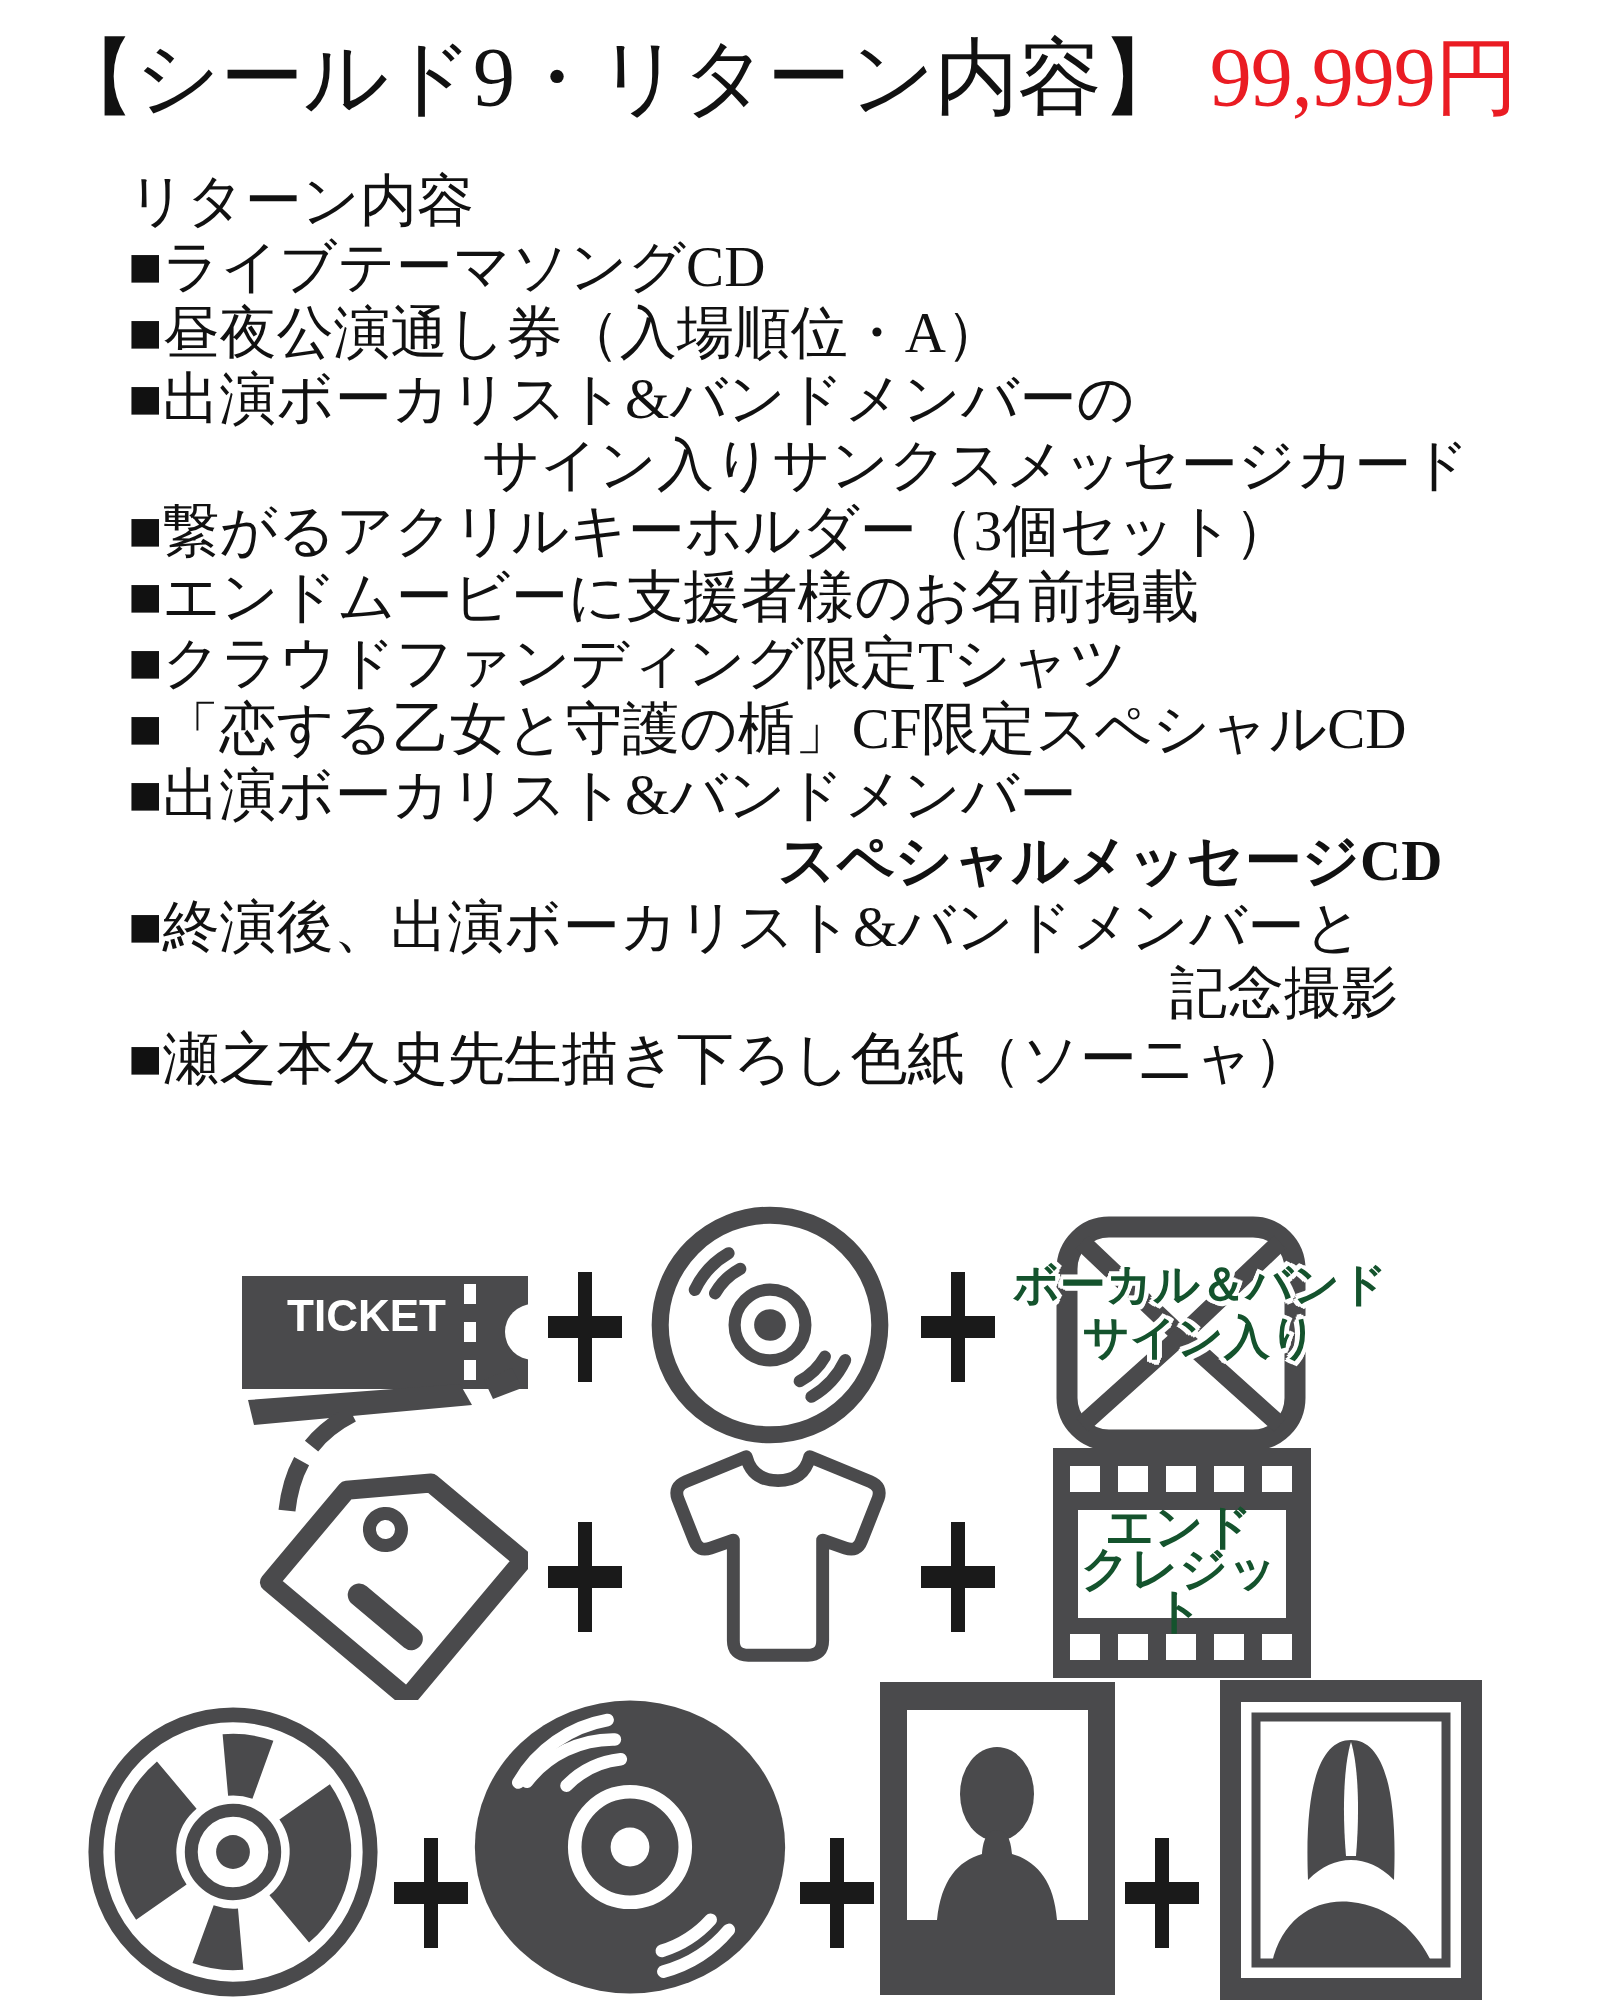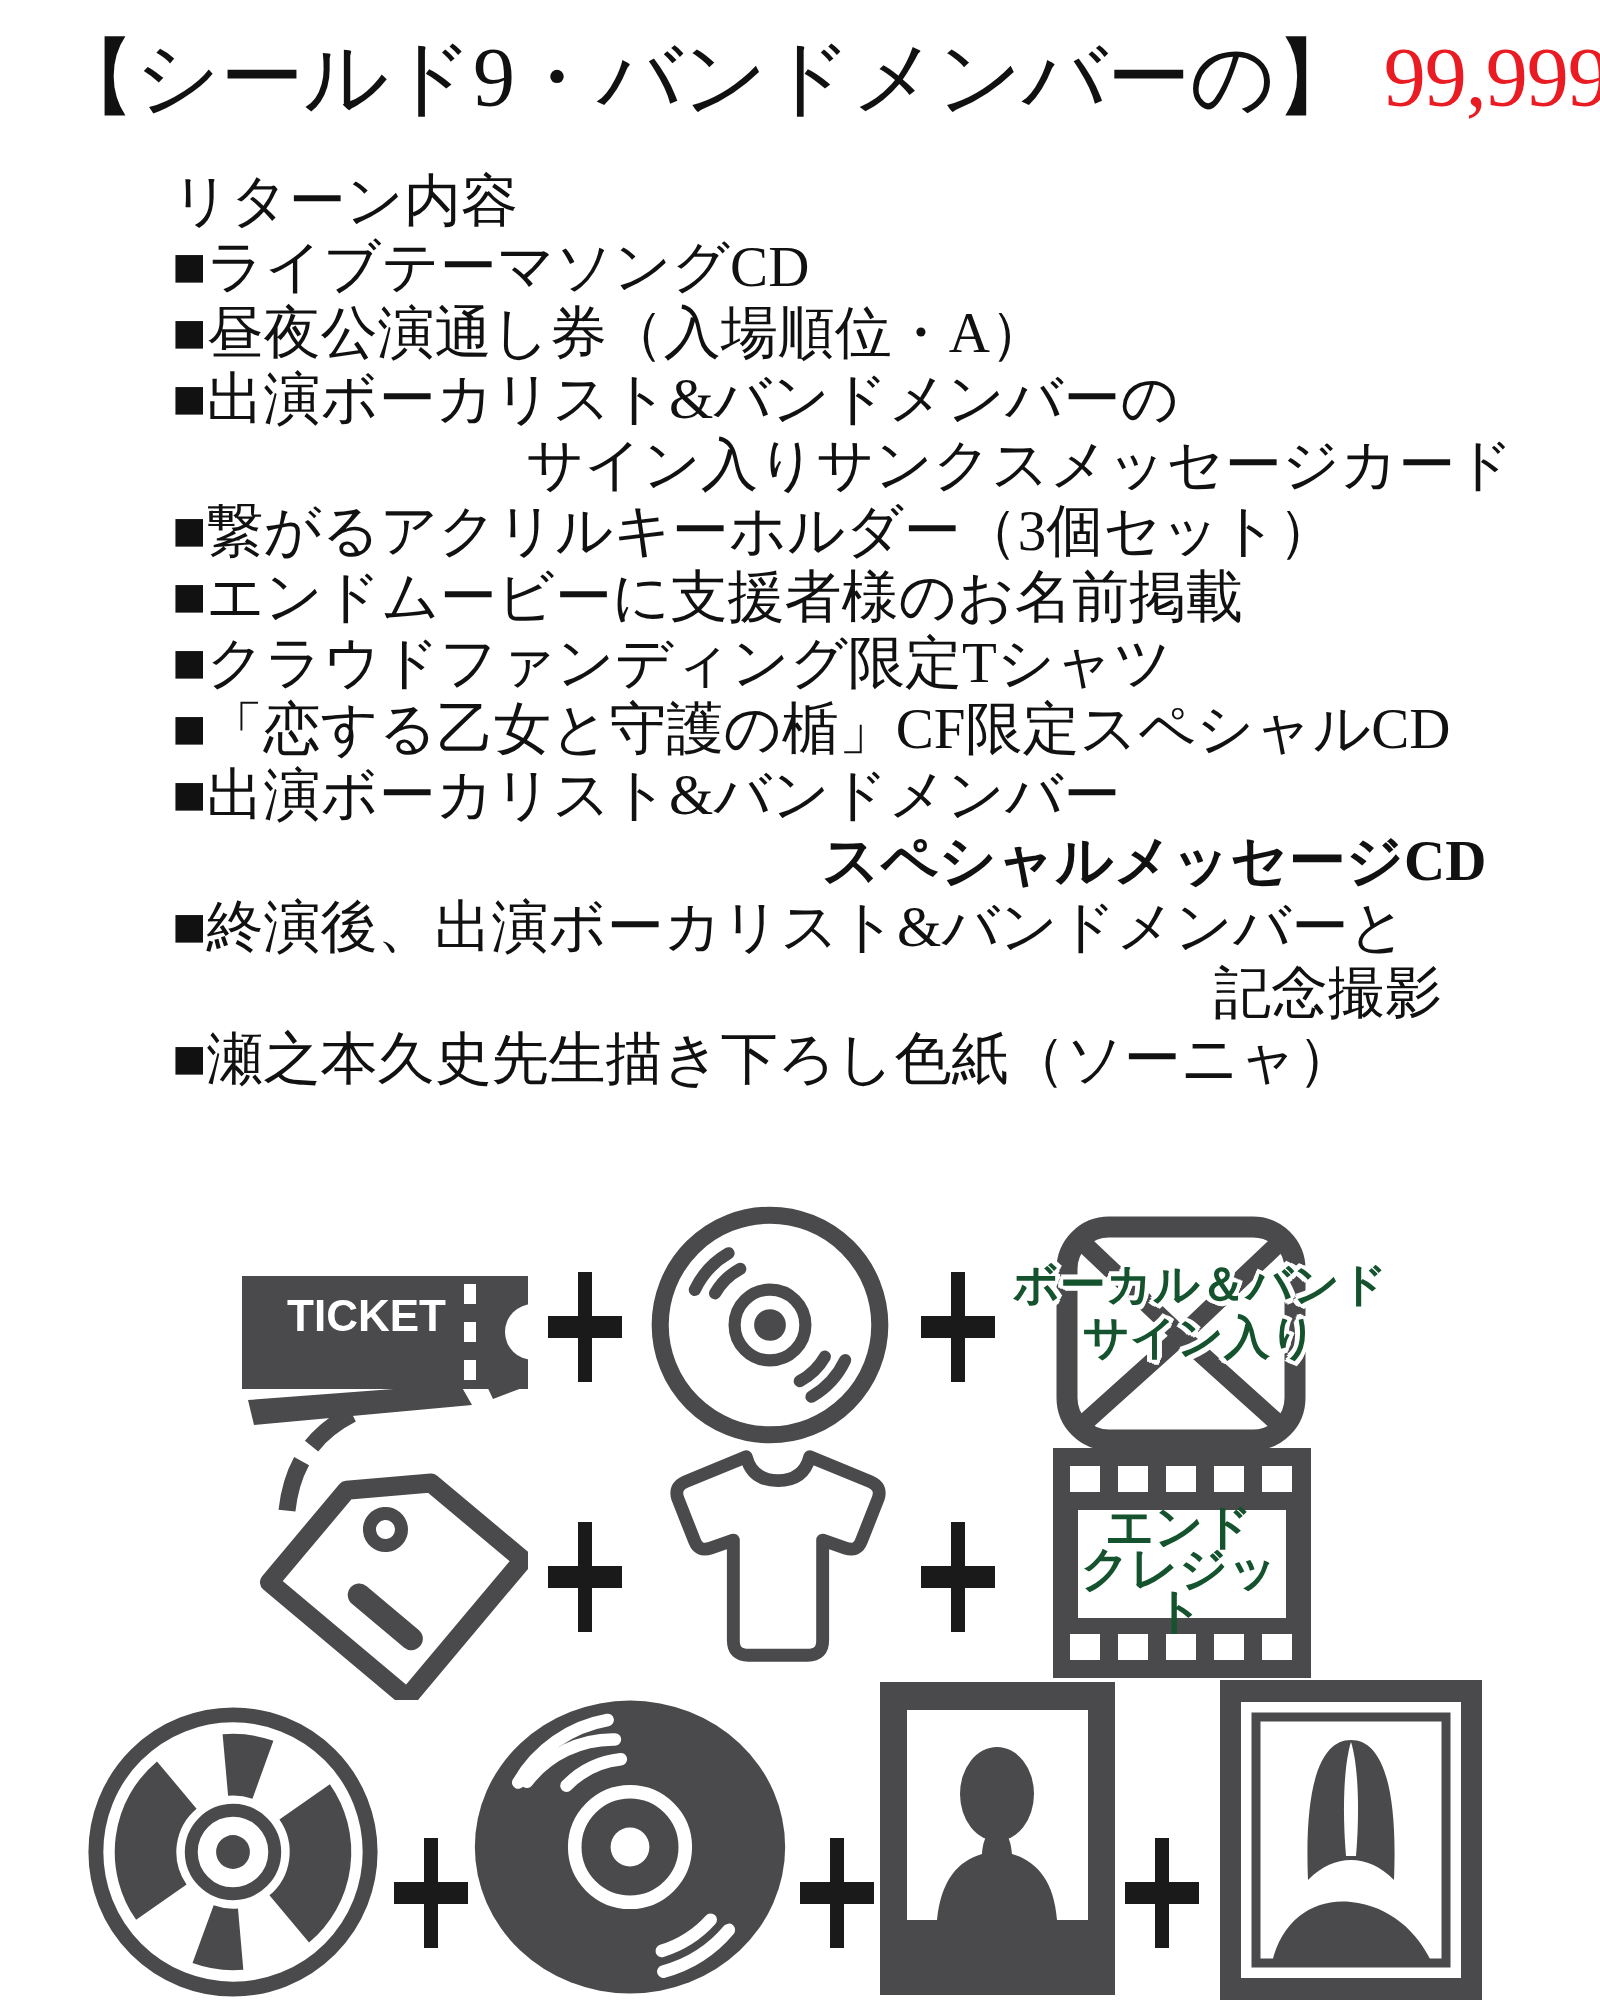--- a/index.html
+++ b/index.html
@@ -23,21 +23,21 @@
     font-size:84px;line-height:1.2;
     letter-spacing:-1px;
   }
   .title-row .price{color:var(--accent);margin-left:26px;}
   
   .returns{
     position:absolute;left:128px;top:168px;width:1420px;
     font-size:57px;line-height:66px;
     white-space:nowrap;
   }
-  .line{height:66px;margin-left:44px;}
+  .line{height:66px;}
   .ind-a{padding-left:354px;}
   .ind-b{padding-left:650px;font-weight:bold;}
   .ind-c{padding-left:1042px;}
   
   .art{position:absolute;left:0;top:0;width:1600px;height:2003px;}
   .icon{position:absolute;color:var(--ink);}
   .icon svg{display:block;width:100%;height:100%;}
   .plus{position:absolute;width:74px;height:110px;color:#1a1a1a;}
   .lab{
     position:absolute;text-align:center;
@@ -56,21 +56,21 @@
   .ticket-lab{
     left:248px;top:1292px;width:198px;
     font-size:44px;line-height:48px;color:#ffffff;
     letter-spacing:0px;text-align:right;
   }
 </style>
 </head>
 <body>
 
 <div class="title-row">
-  <span>【シールド9・バンドメンバーの】</span><span class="price">99,999円</span>
+  <span>【シールド9・リターン内容】</span><span class="price">99,999円</span>
 </div>
 
 <div class="returns">
   <div class="line">リターン内容</div>
   <div class="line">■ライブテーマソングCD</div>
   <div class="line">■昼夜公演通し券（入場順位・A）</div>
   <div class="line">■出演ボーカリスト&amp;バンドメンバーの</div>
   <div class="line ind-a">サイン入りサンクスメッセージカード</div>
   <div class="line">■繋がるアクリルキーホルダー（3個セット）</div>
   <div class="line">■エンドムービーに支援者様のお名前掲載</div>

